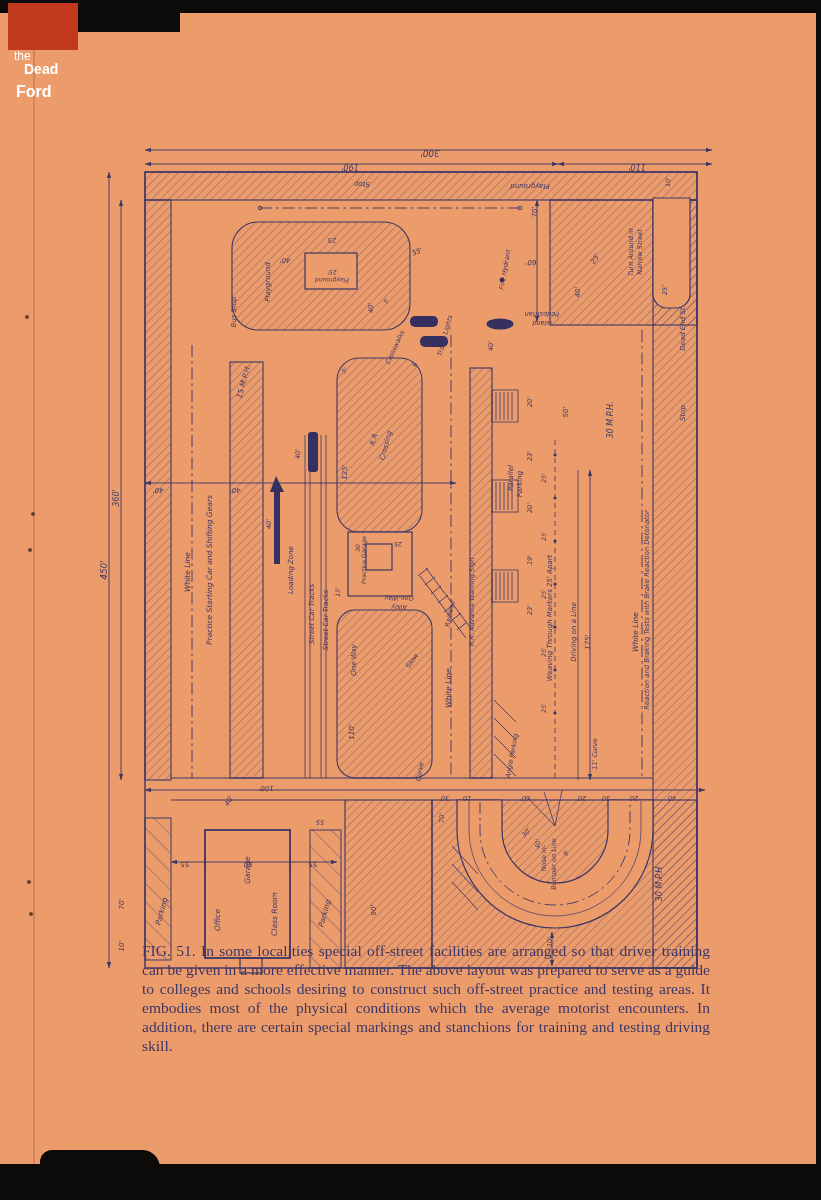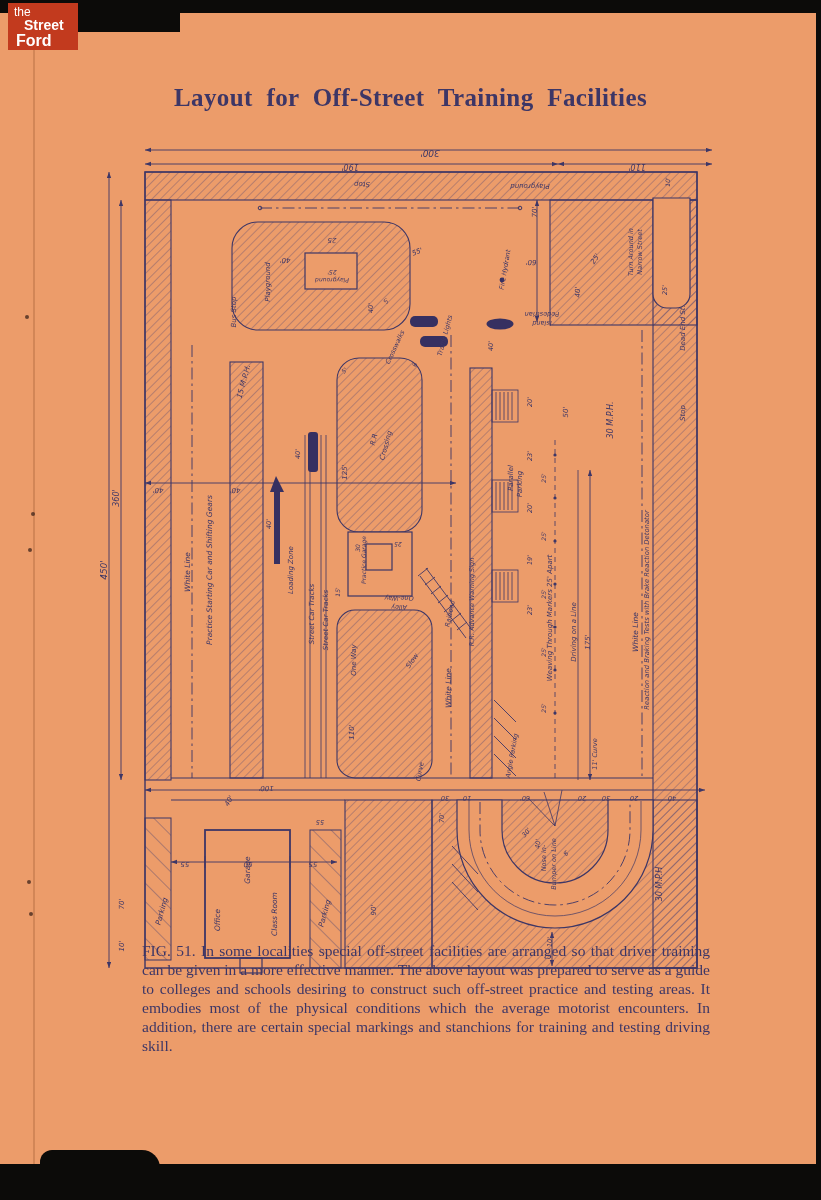--- a/index.html
+++ b/index.html
@@ -11,23 +11,23 @@
   .page{position:absolute;left:0;top:0;width:821px;height:1200px;background:var(--paper);}
   .bar-top{position:absolute;left:0;top:0;width:821px;height:13px;background:var(--frame);}
   .bar-top-patch{position:absolute;left:46px;top:0;width:134px;height:32px;background:var(--frame);}
   .bar-bottom{position:absolute;left:0;top:1164px;width:821px;height:36px;background:var(--frame);}
   .bar-bottom-bump{position:absolute;left:40px;top:1150px;width:120px;height:20px;background:var(--frame);border-radius:12px 18px 0 0;}
   .bar-right{position:absolute;right:0;top:0;width:5px;height:1200px;background:var(--frame);}
   .fold{position:absolute;left:33px;top:13px;width:2px;height:1151px;background:rgba(120,60,25,.22);}
   .speck{position:absolute;width:4px;height:4px;border-radius:50%;background:rgba(60,35,25,.75);}
   .logo{position:absolute;left:8px;top:3px;width:70px;height:47px;background:var(--logo-red);
         color:#fff;font-family:"Liberation Sans",sans-serif;line-height:1;padding:3px 0 0 6px;box-sizing:border-box;}
-  .logo .the{font-size:12px;font-weight:400;display:block;}
+  .logo .the{font-size:12px;font-weight:400;display:block;margin-top:44px;}
   .logo .henry{font-size:14px;font-weight:700;display:block;margin-left:10px;margin-top:0px;}
-  .logo .ford{font-size:16px;font-weight:700;display:block;margin-left:2px;margin-top:1px;}
+  .logo .ford{font-size:16px;font-weight:700;display:block;margin-left:2px;margin-top:8px;}
   .title{position:absolute;left:0;top:84px;width:821px;text-align:center;color:var(--ink);
          font-size:25px;font-weight:700;letter-spacing:.4px;word-spacing:7px;}
   .caption{position:absolute;left:142px;top:942px;width:568px;color:var(--ink);
            font-size:15.5px;line-height:1.22;text-align:justify;}
   .diagram{position:absolute;left:100px;top:140px;}
   svg text{font-family:"DejaVu Sans",sans-serif;font-style:italic;fill:var(--ink);}
 </style>
 </head>
 <body>
 
@@ -41,25 +41,24 @@
   <div class="speck" style="left:29px;top:912px;"></div>
 
   <div class="bar-top-patch"></div>
   <div class="bar-top"></div>
   <div class="bar-bottom-bump"></div>
   <div class="bar-bottom"></div>
   <div class="bar-right"></div>
 
   <div class="logo">
     <span class="the">the</span>
-    <span class="henry">Street</span>
+    <span class="henry">Dead</span>
     <span class="ford">Ford</span>
   </div>
 
-  <div class="title">Layout for Off-Street Training Facilities</div>
 
   <svg class="diagram" width="620" height="848" viewBox="0 0 620 848">
     <defs>
       <pattern id="hatchDense" patternUnits="userSpaceOnUse" width="6" height="6" patternTransform="rotate(45)">
         <line x1="0" y1="0" x2="0" y2="6" stroke="#4a4172" stroke-width="0.8" stroke-opacity="0.85"></line>
       </pattern>
       <pattern id="hatchSparse" patternUnits="userSpaceOnUse" width="13" height="13" patternTransform="rotate(-45)">
         <line x1="0" y1="0" x2="0" y2="13" stroke="#4a4172" stroke-width="0.9" stroke-opacity="0.9"></line>
       </pattern>
       <marker id="ar" markerWidth="8" markerHeight="6" refX="7" refY="2.5" orient="auto">

